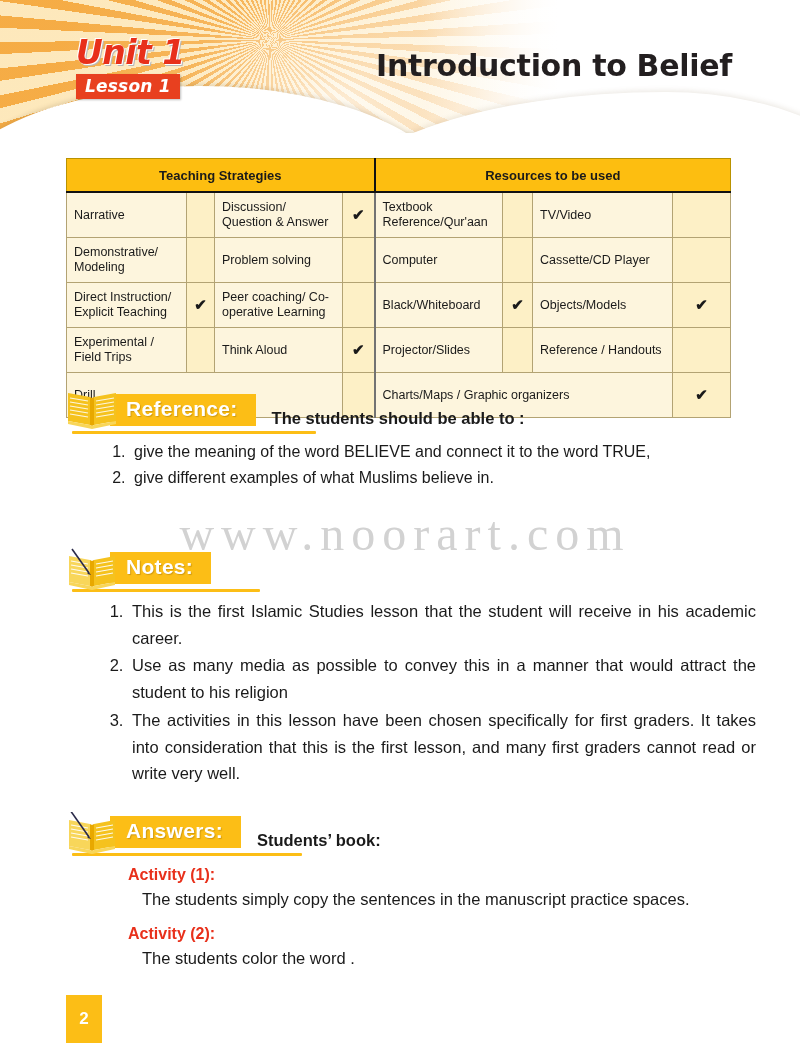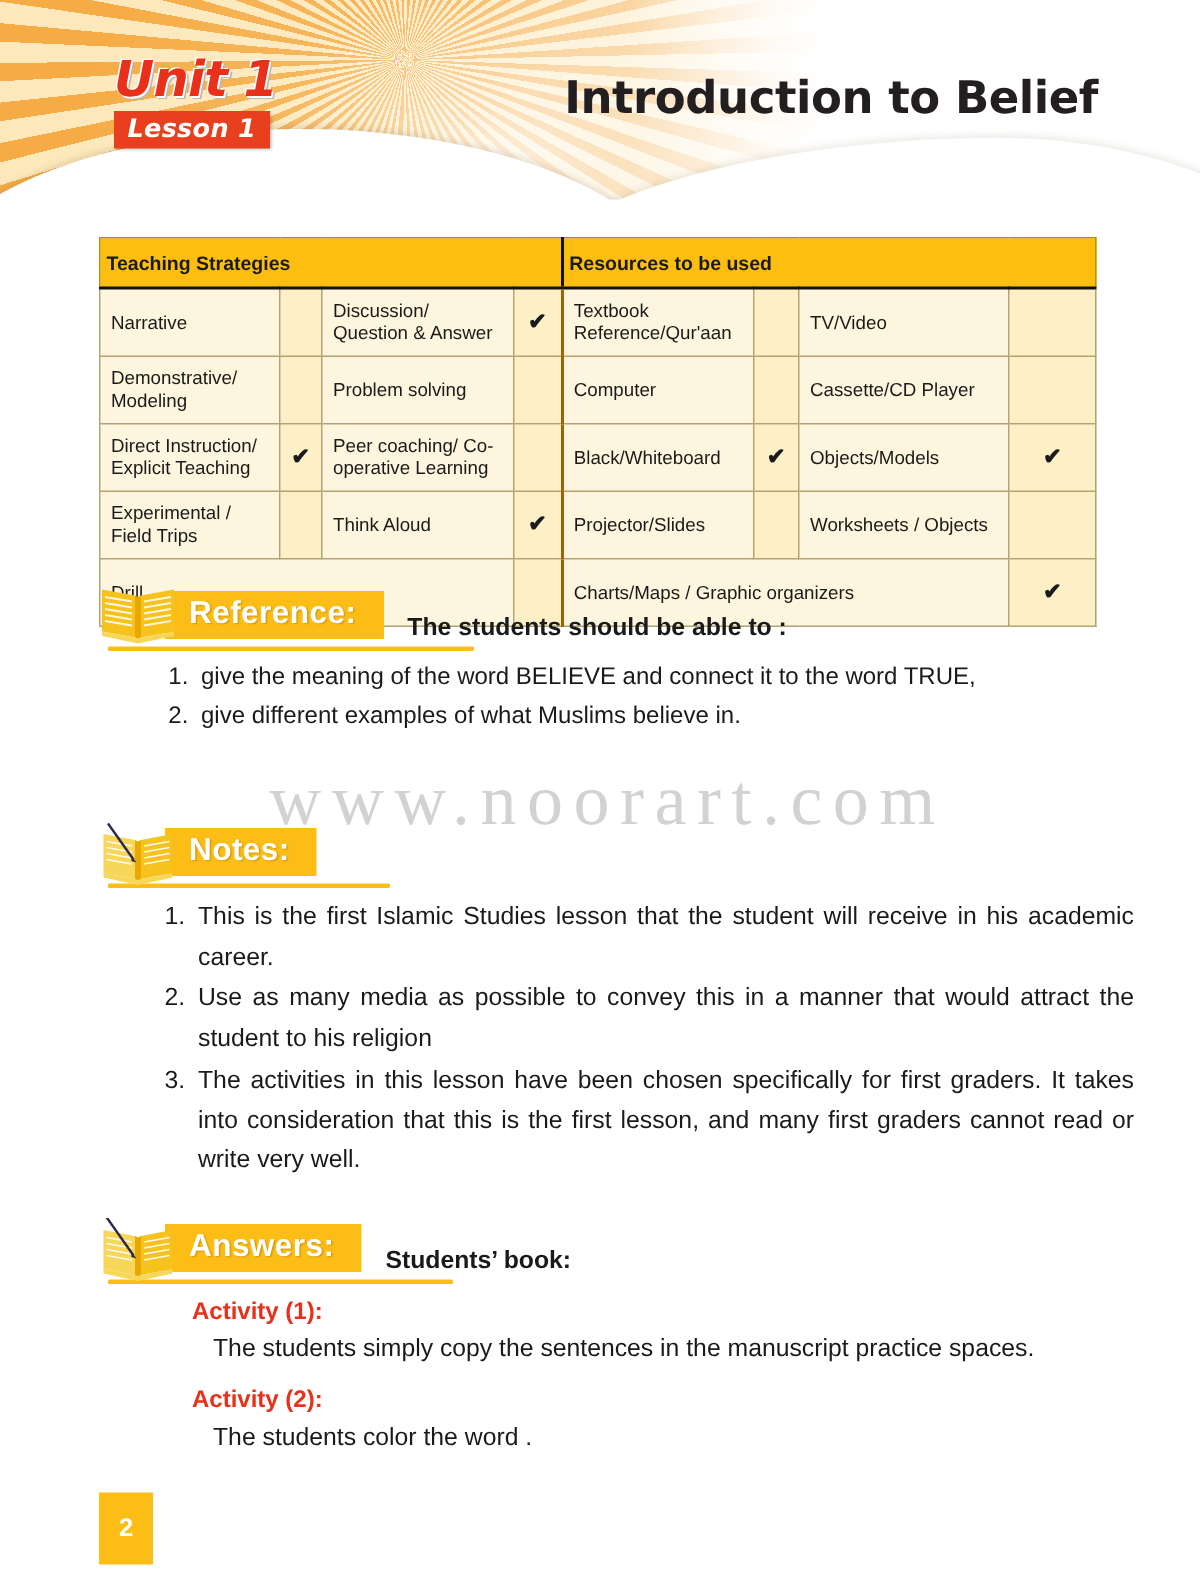--- a/index.html
+++ b/index.html
@@ -145,21 +145,21 @@
     border-collapse: collapse;
     width: 664px;
     table-layout: fixed;
     font-size: 12.5px;
   }
   table.strategy-table th {
     background: #fdbe10;
     color: #1a1a1a;
     font-size: 13px;
     font-weight: bold;
-    text-align: left;
+    text-align: center;
     height: 28px;
     border: 1px solid #b99200;
     padding: 2px 4px;
   }
   table.strategy-table th.right-head {
     border-left: 2px solid #111111;
   }
   table.strategy-table td {
     background: #fdf5dd;
     border: 1px solid #b3a373;
@@ -170,21 +170,21 @@
     color: #1a1a1a;
   }
   table.strategy-table td.chk {
     background: #fdf0c6;
     text-align: center;
     font-size: 15px;
     font-weight: bold;
     padding: 0;
   }
   table.strategy-table td.divider-left {
-    border-left: 2px solid #a16207;
+    border-left: 2px solid #737373;
   }
   table.strategy-table tr.header-row th {
     border-bottom: 2px solid #111111;
     border-top: 1px solid #b99200;
   }
 
   
   .section {
     position: absolute;
     left: 66px;
@@ -378,21 +378,21 @@
         <td class="chk">✔</td>
       </tr>
 
       <tr>
         <td>Experimental / Field Trips</td>
         <td class="chk"></td>
         <td>Think Aloud</td>
         <td class="chk">✔</td>
         <td class="divider-left">Projector/Slides</td>
         <td class="chk"></td>
-        <td>Worksheets / Objects</td>
+        <td>Reference / Handouts</td>
         <td class="chk"></td>
       </tr>
 
       <tr>
         <td colspan="3">Drill</td>
         <td class="chk"></td>
         <td colspan="3" class="divider-left">Charts/Maps / Graphic organizers</td>
         <td class="chk">✔</td>
       </tr>
     </tbody>

